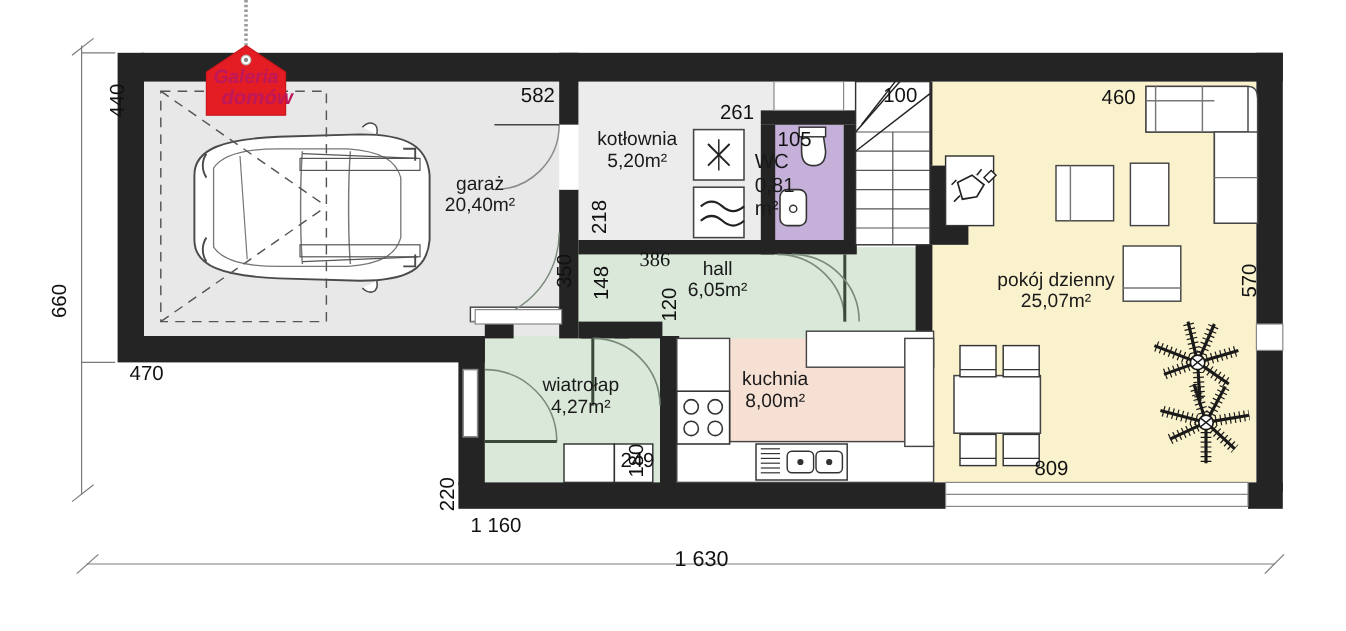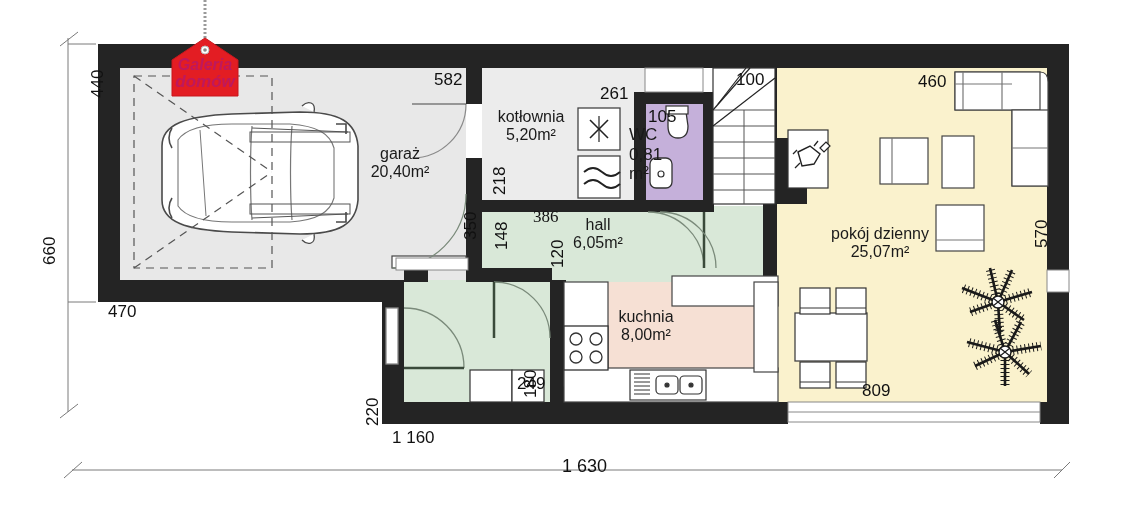--- a/index.html
+++ b/index.html
@@ -308,20 +308,24 @@
   <div>WC</div>
   <div>0,81</div>
   <div>m²</div>
 </div>
 
 <div class="lbl room-name" style="left:548px;top:216px;width:100px;">
   <div>hall</div>
   <div>6,05m²</div>
 </div>
 
+<div class="lbl room-name" style="left:416px;top:313px;width:136px;">
+  <div>wiatrołap</div>
+  <div>4,27m²</div>
+</div>
 
 <div class="lbl room-name" style="left:590px;top:308px;width:112px;">
   <div>kuchnia</div>
   <div>8,00m²</div>
 </div>
 
 <div class="lbl room-name" style="left:790px;top:225px;width:180px;">
   <div>pokój dzienny</div>
   <div>25,07m²</div>
 </div>
@@ -349,16 +353,16 @@
 
 <div class="logo" style="left:166px;top:0px;width:78px;height:100px;">
   <svg width="78" height="100">
     <line x1="39" y1="0" x2="39" y2="40" stroke="#9a9a9a" stroke-width="3" stroke-dasharray="2 2"></line>
     <path d="M39 38 L 72 60 L 72 96 L 6 96 L 6 60 Z" fill="#e31d23"></path>
     <path d="M39 38 L 72 60 L 72 96 L 6 96 L 6 60 Z" fill="none" stroke="#c8171c" stroke-width="1"></path>
     <circle cx="39" cy="50" r="4" fill="#ffffff" stroke="#bbb" stroke-width="1"></circle>
     <circle cx="39" cy="50" r="1.8" fill="#888"></circle>
   </svg>
   <div class="logo-txt" style="top:57px;font-size:16px;">Galeria</div>
-  <div class="logo-txt" style="top:73px;font-size:17px;">domów</div>
+  <div class="logo-txt" style="top:73px;font-size:17px;text-align:right;">domów</div>
 </div>
 
 </div>
 
 </body></html>

